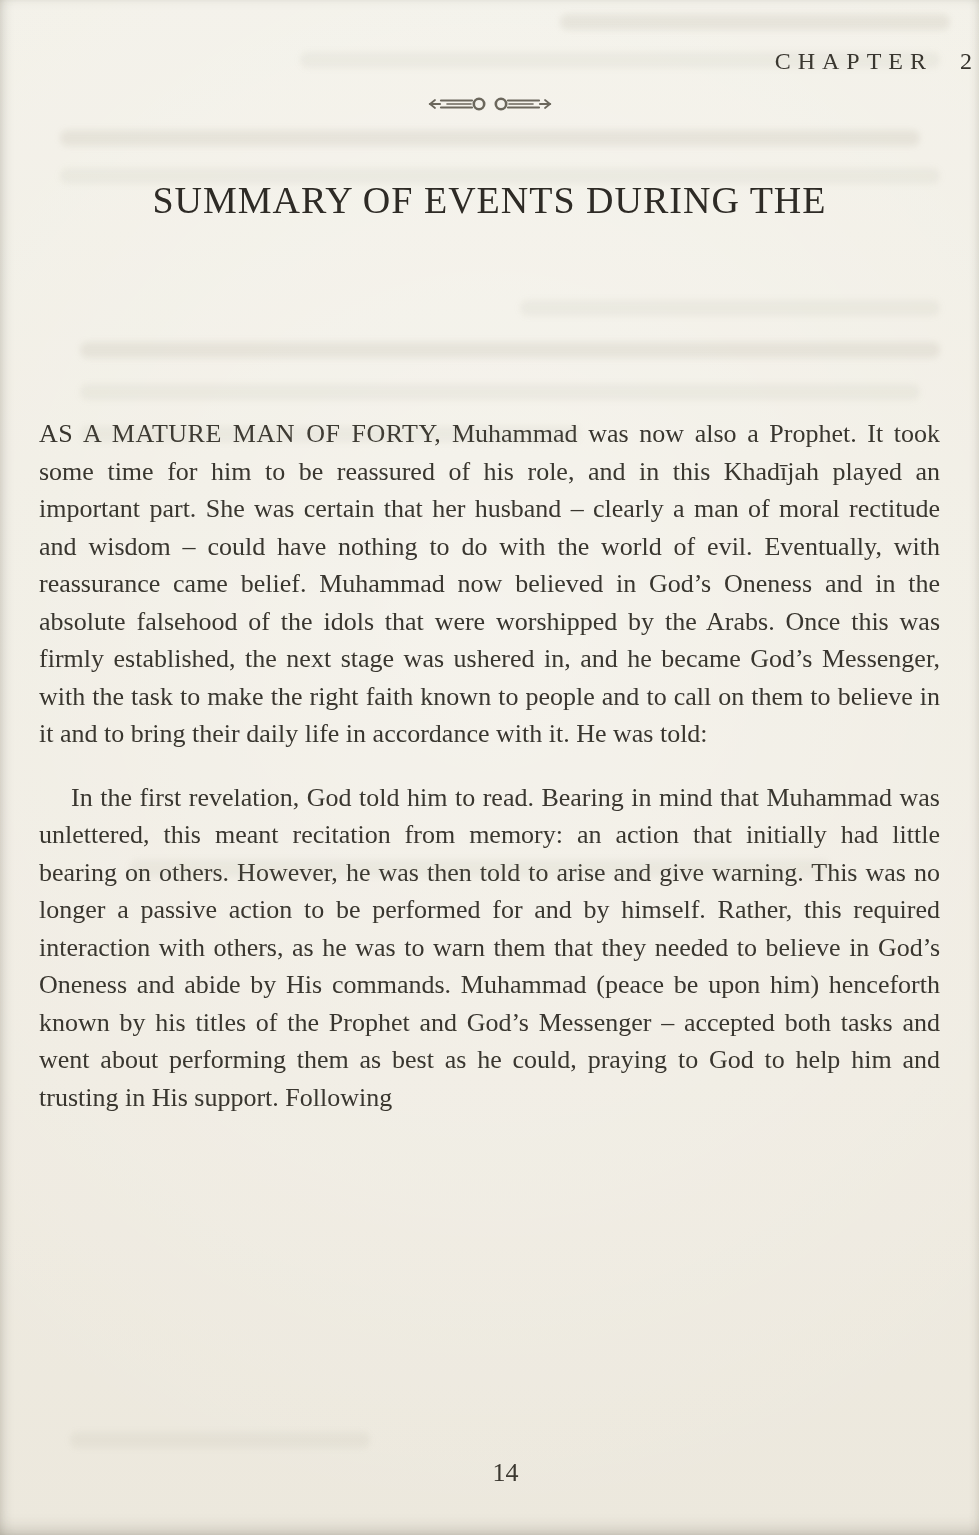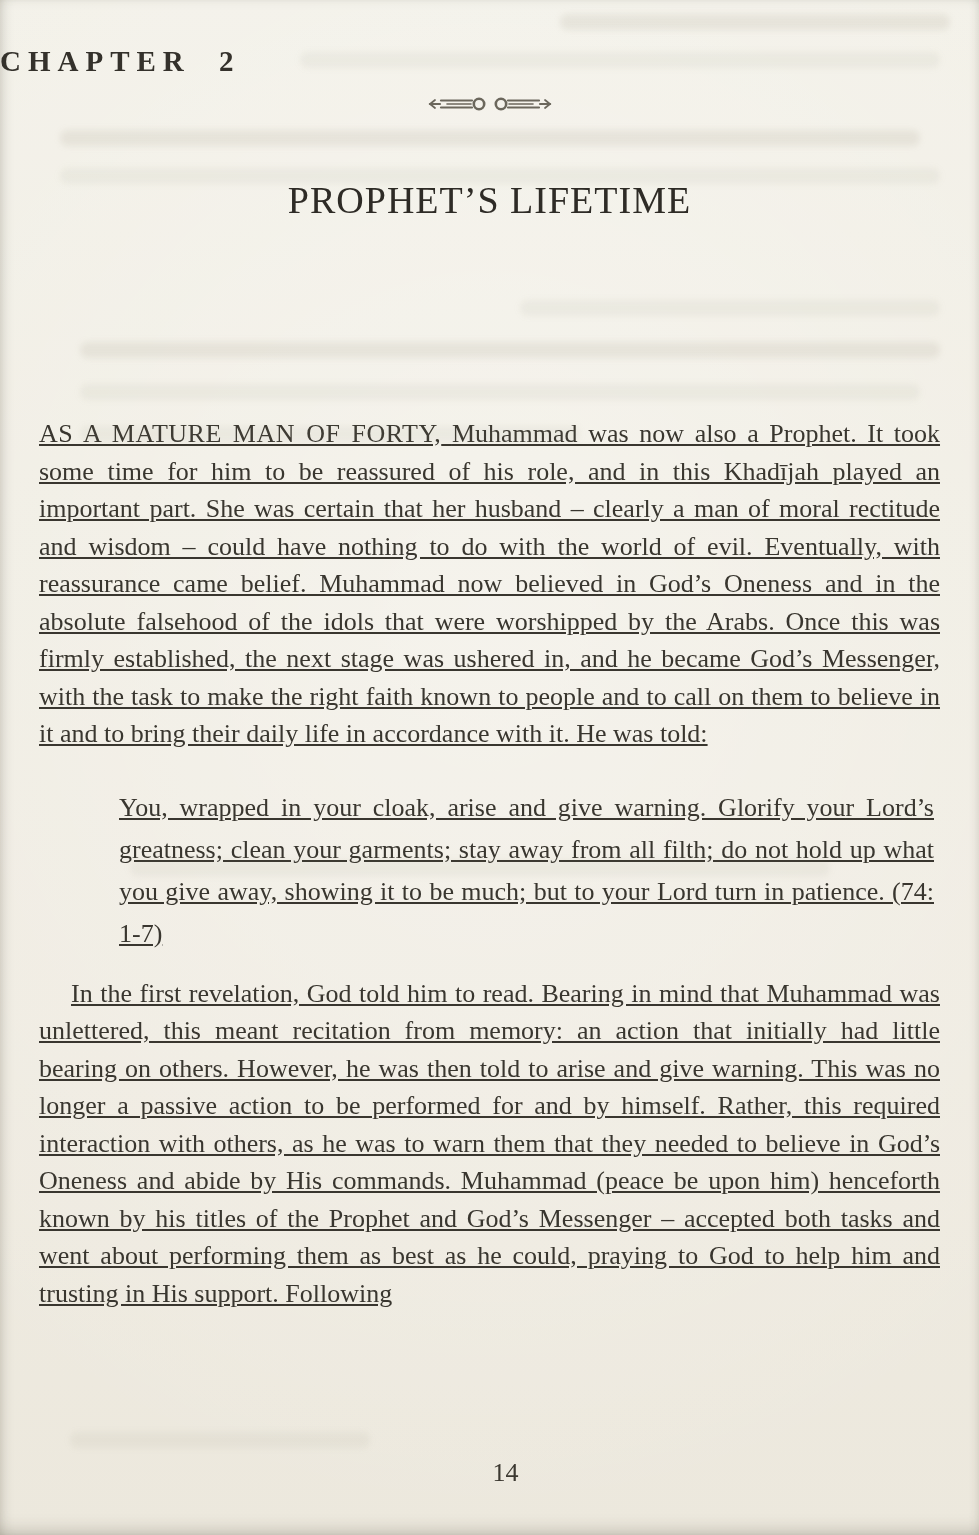--- a/index.html
+++ b/index.html
@@ -30,26 +30,26 @@
     height: 16px;
     border-radius: 8px;
     background: rgba(146,138,116,0.13);
     filter: blur(3px);
     pointer-events: none;
   }
   .ghost.light { background: rgba(146,138,116,0.08); }
 
   .chapter-label {
     padding-top: 44px;
-    text-align: left;
-    font-size: 29px;
+    text-align: right;
+    font-size: 24px;
     line-height: 34px;
     letter-spacing: 7px;
     word-spacing: 14px;
-    font-weight: 700;
+    font-weight: 400;
     color: #34312b;
   }
   .ornament {
     margin-top: 14px;
     height: 26px;
     text-align: center;
   }
   .ornament svg { display: inline-block; vertical-align: middle; }
 
   .chapter-title {
@@ -59,21 +59,20 @@
     line-height: 57px;
     letter-spacing: 1px;
     font-weight: 500;
     color: #2e2b26;
   }
 
   .text-block {
     margin: 0 39px;
     font-size: 26px;
     text-align: justify;
-    text-decoration: underline;
   }
   .para { line-height: 37.5px; }
   .para-1 { margin-top: 186px; }
   .para-1 .lead { letter-spacing: 0.5px; }
   .quote {
     margin: 34px 6px 0 80px;
     line-height: 42px;
   }
   .para-2 { margin-top: 20px; }
   .para-2 .indented { display: inline-block; width: 32px; }
@@ -123,31 +122,30 @@
         <path d="M81 15.5 L112 15.5"></path>
         <path d="M82 12 L106 12" stroke-width="1.6"></path>
 
         <path d="M113 12 L123 12"></path>
         <path d="M118 8 L123 12 L118 16" stroke-width="1.8"></path>
       </g>
     </svg>
   </div>
 
   <div class="chapter-title">
-    <div>PROPHET’S LIFETIME</div>
+    <div>SUMMARY OF EVENTS DURING THE</div>
   </div>
 
   <div class="text-block">
 
     <p class="para para-1">
       <span class="lead">AS A MATURE MAN OF FORTY,</span>
       <span>Muhammad was now also a Prophet. It took some time for him to be reassured of his role, and in this Khadījah played an important part. She was certain that her husband – clearly a man of moral rectitude and wisdom – could have nothing to do with the world of evil. Eventually, with reassurance came belief. Muhammad now believed in God’s Oneness and in the absolute falsehood of the idols that were worshipped by the Arabs. Once this was firmly established, the next stage was ushered in, and he became God’s Messenger, with the task to make the right faith known to people and to call on them to believe in it and to bring their daily life in accordance with it. He was told:</span>
     </p>
 
-    <p class="para quote">You, wrapped in your cloak, arise and give warning. Glorify your Lord’s greatness; clean your garments; stay away from all filth; do not hold up what you give away, showing it to be much; but to your Lord turn in patience. (74: 1-7)</p>
 
     <p class="para para-2"><span class="indented"></span><span>In the first revelation, God told him to read. Bearing in mind that Muhammad was unlettered, this meant recitation from memory: an action that initially had little bearing on others. However, he was then told to arise and give warning. This was no longer a passive action to be performed for and by himself. Rather, this required interaction with others, as he was to warn them that they needed to believe in God’s Oneness and abide by His commands. Muhammad (peace be upon him)  henceforth known by his titles of the Prophet and God’s Messenger – accepted both tasks and went about performing them as best as he could, praying to God to help him and trusting in His support. Following</span></p>
 
   </div>
 
   <div class="page-number">14</div>
 
 </div>
 
 </body></html>

